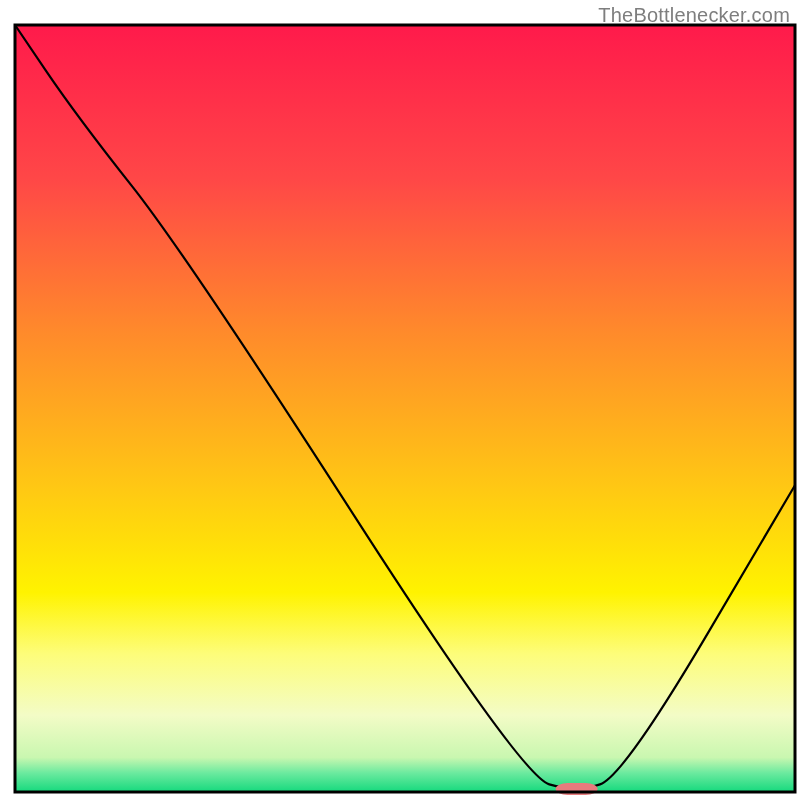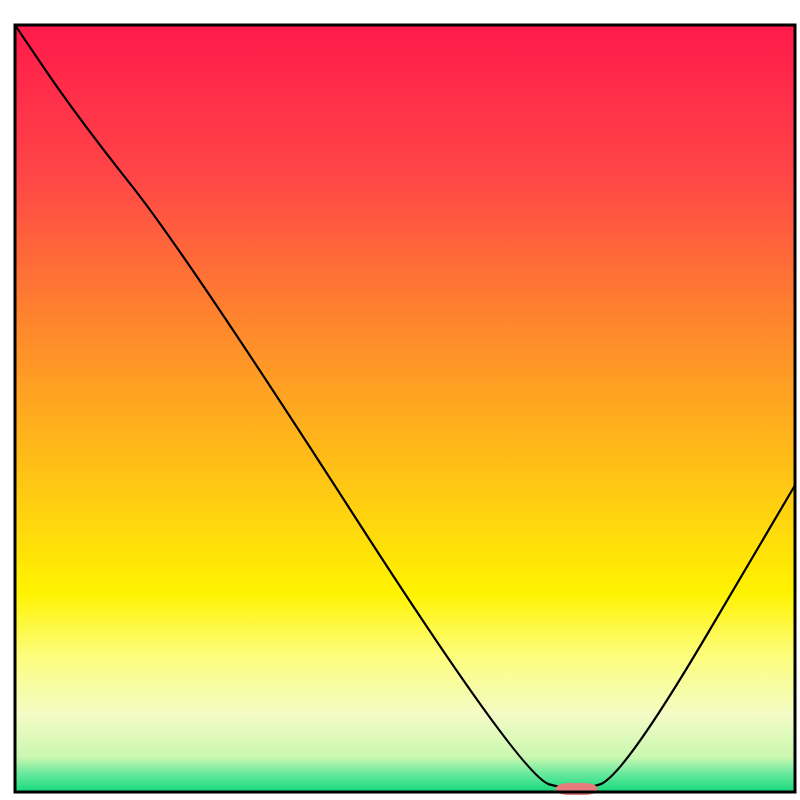--- a/index.html
+++ b/index.html
@@ -29,20 +29,21 @@
     inset: 0;
     width: 800px;
     height: 800px;
   }
 </style>
 </head>
 <body>
 
 <div class="chart-wrap">
 
+  <div class="source-label">TheBottlenecker.com</div>
 
   <svg class="chart" viewBox="0 0 800 800">
     <defs>
       <linearGradient id="heat" x1="0" y1="0" x2="0" y2="1">
       <stop offset="0%" stop-color="#ff1a4b"></stop>
           <stop offset="20%" stop-color="#ff4747"></stop>
           <stop offset="40%" stop-color="#ff8a2b"></stop>
           <stop offset="60%" stop-color="#ffc714"></stop>
           <stop offset="74%" stop-color="#fff300"></stop>
           <stop offset="82%" stop-color="#fdfd7a"></stop>

